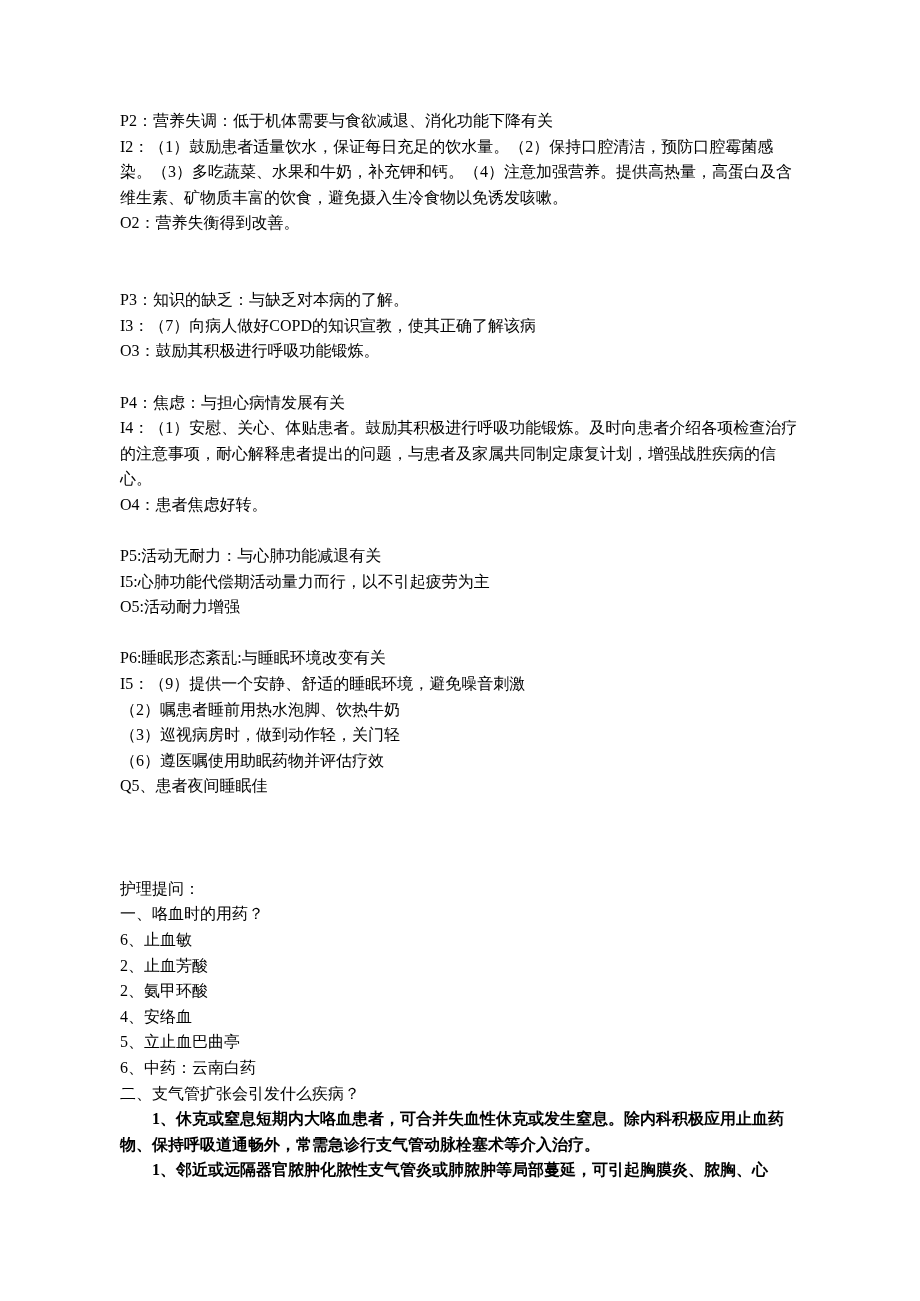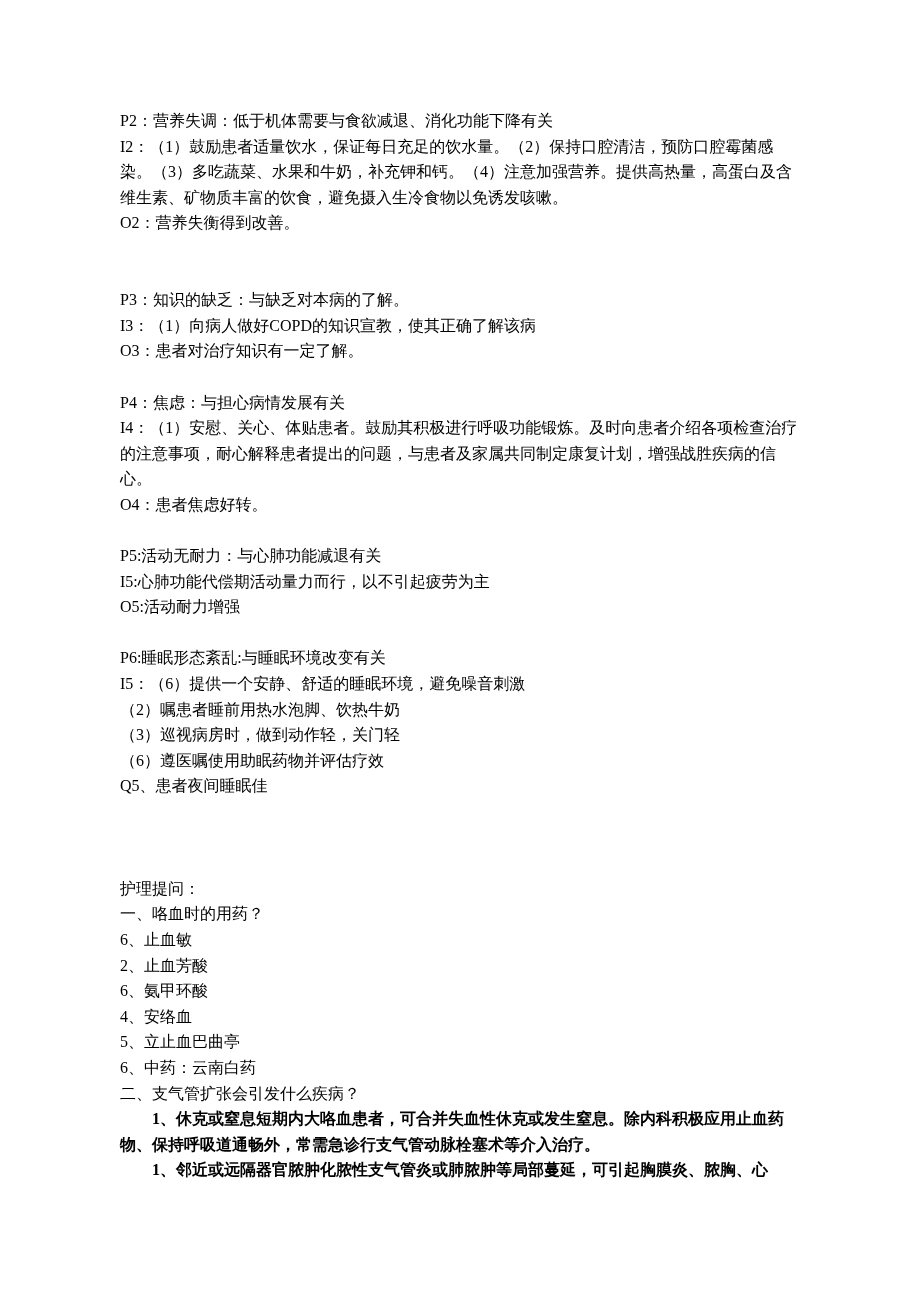--- a/index.html
+++ b/index.html
@@ -32,51 +32,51 @@
 <body>
 
 <div class="paragraph">P2：营养失调：低于机体需要与食欲减退、消化功能下降有关</div>
 <div class="paragraph">I2：（1）鼓励患者适量饮水，保证每日充足的饮水量。（2）保持口腔清洁，预防口腔霉菌感染。（3）多吃蔬菜、水果和牛奶，补充钾和钙。（4）注意加强营养。提供高热量，高蛋白及含维生素、矿物质丰富的饮食，避免摄入生冷食物以免诱发咳嗽。</div>
 <div class="paragraph">O2：营养失衡得到改善。</div>
 
 <div class="blank-line"></div>
 <div class="blank-line"></div>
 
 <div class="paragraph">P3：知识的缺乏：与缺乏对本病的了解。</div>
-<div class="paragraph">I3：（1）向病人做好COPD的知识宣教，使其正确了解该病</div>
-<div class="paragraph">O3：患者对治疗知识有一定了解。</div>
+<div class="paragraph">I3：（7）向病人做好COPD的知识宣教，使其正确了解该病</div>
+<div class="paragraph">O3：鼓励其积极进行呼吸功能锻炼。</div>
 
 <div class="blank-line"></div>
 
 <div class="paragraph">P4：焦虑：与担心病情发展有关</div>
 <div class="paragraph">I4：（1）安慰、关心、体贴患者。鼓励其积极进行呼吸功能锻炼。及时向患者介绍各项检查治疗的注意事项，耐心解释患者提出的问题，与患者及家属共同制定康复计划，增强战胜疾病的信心。</div>
 <div class="paragraph">O4：患者焦虑好转。</div>
 
 <div class="blank-line"></div>
 
 <div class="paragraph">P5:活动无耐力：与心肺功能减退有关</div>
 <div class="paragraph">I5:心肺功能代偿期活动量力而行，以不引起疲劳为主</div>
 <div class="paragraph">O5:活动耐力增强</div>
 
 <div class="blank-line"></div>
 
 <div class="paragraph">P6:睡眠形态紊乱:与睡眠环境改变有关</div>
-<div class="paragraph">I5：（6）提供一个安静、舒适的睡眠环境，避免噪音刺激</div>
+<div class="paragraph">I5：（9）提供一个安静、舒适的睡眠环境，避免噪音刺激</div>
 <div class="paragraph">（2）嘱患者睡前用热水泡脚、饮热牛奶</div>
 <div class="paragraph">（3）巡视病房时，做到动作轻，关门轻</div>
 <div class="paragraph">（6）遵医嘱使用助眠药物并评估疗效</div>
 <div class="paragraph">Q5、患者夜间睡眠佳</div>
 
 <div class="blank-line"></div>
 <div class="blank-line"></div>
 <div class="blank-line"></div>
 
 <div class="paragraph">护理提问：</div>
 <div class="paragraph">一、咯血时的用药？</div>
 <div class="paragraph">6、止血敏</div>
 <div class="paragraph">2、止血芳酸</div>
-<div class="paragraph">6、氨甲环酸</div>
+<div class="paragraph">2、氨甲环酸</div>
 <div class="paragraph">4、安络血</div>
 <div class="paragraph">5、立止血巴曲亭</div>
 <div class="paragraph">6、中药：云南白药</div>
 <div class="paragraph">二、支气管扩张会引发什么疾病？</div>
 <div class="paragraph indent">1、休克或窒息短期内大咯血患者，可合并失血性休克或发生窒息。除内科积极应用止血药物、保持呼吸道通畅外，常需急诊行支气管动脉栓塞术等介入治疗。</div>
 <div class="paragraph indent">1、邻近或远隔器官脓肿化脓性支气管炎或肺脓肿等局部蔓延，可引起胸膜炎、脓胸、心</div>
 
 </body></html>

